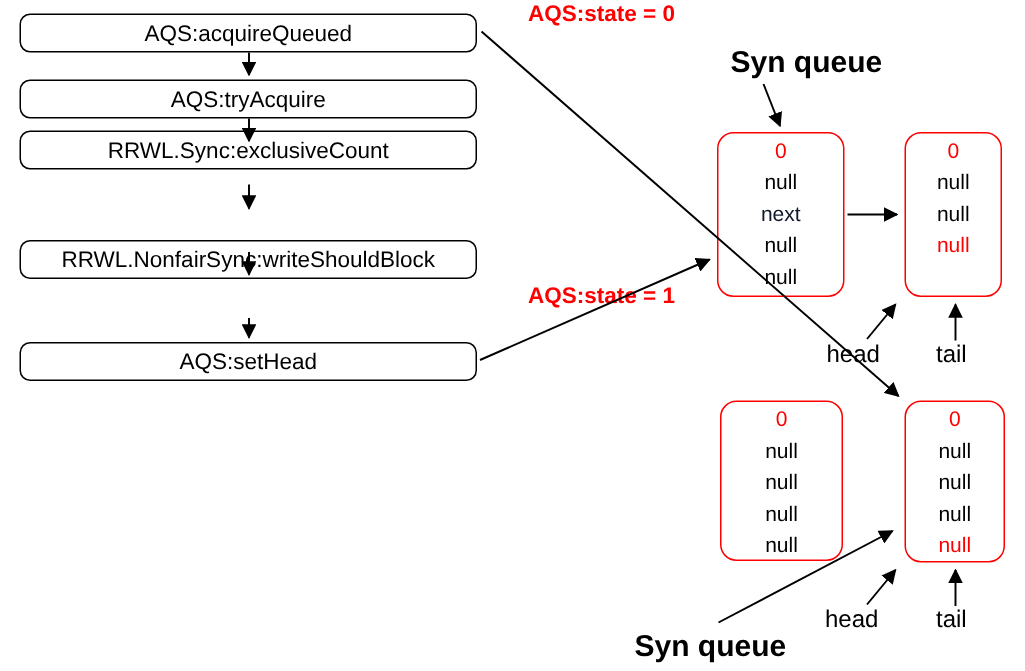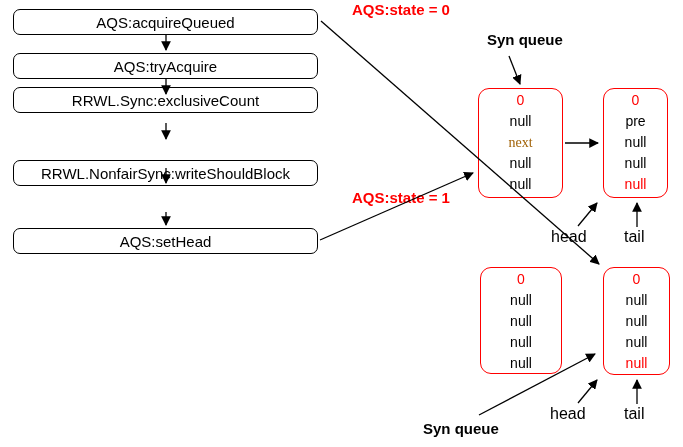--- a/index.html
+++ b/index.html
@@ -18,47 +18,46 @@
   .qbox{
     position:absolute;box-sizing:border-box;border:1.5px solid #ff0000;border-radius:11px;
     background:#fff;padding-top:1px;
   }
   .qrow{
     height:21px;line-height:21px;text-align:center;font-size:14px;white-space:nowrap;
   }
   
   .lbl{position:absolute;white-space:nowrap;}
   .red-bold{font-weight:bold;font-size:15px;}
-  .black-bold{font-weight:bold;font-size:15px;color:#000;}
+  .black-bold{font-weight:bold;font-size:20px;color:#000;}
   .ht{font-size:16px;color:#000;}
   
   svg.arrows{position:absolute;left:0;top:0;pointer-events:none;}
 </style>
 </head>
 <body>
 
 <div id="stage">
 
   <div class="fbox" style="top:53px">AQS:tryAcquire</div>
   <div class="fbox" style="top:9px">AQS:acquireQueued</div>
   <div class="fbox" style="top:87px">RRWL.Sync:exclusiveCount</div>
   <div class="fbox" style="top:160px">RRWL.NonfairSync:writeShouldBlock</div>
   <div class="fbox" style="top:228px">AQS:setHead</div>
 
   <div class="qbox" style="left:478px;top:88px;width:85px;height:110px">
     <div class="qrow" style="color: rgb(255, 0, 0);">0</div>
     <div class="qrow" style="color: rgb(0, 0, 0);">null</div>
-    <div class="qrow" style="color: #a16207; font-family: Liberation Serif, serif;">next</div>
+    <div class="qrow" style="color: #0f172a;">next</div>
     <div class="qrow" style="color: rgb(0, 0, 0);">null</div>
     <div class="qrow" style="color: rgb(0, 0, 0);">null</div>
   </div>
 
   <div class="qbox" style="left:603px;top:88px;width:65px;height:110px">
     <div class="qrow" style="color: rgb(255, 0, 0);">0</div>
-    <div class="qrow" style="color: rgb(0, 0, 0);">pre</div>
     <div class="qrow" style="color: rgb(0, 0, 0);">null</div>
     <div class="qrow" style="color: rgb(0, 0, 0);">null</div>
     <div class="qrow" style="color: rgb(255, 0, 0);">null</div>
   </div>
 
   <div class="qbox" style="left:480px;top:267px;width:82px;height:107px">
     <div class="qrow" style="color: rgb(255, 0, 0);">0</div>
     <div class="qrow" style="color: rgb(0, 0, 0);">null</div>
     <div class="qrow" style="color: rgb(0, 0, 0);">null</div>
     <div class="qrow" style="color: rgb(0, 0, 0);">null</div>

